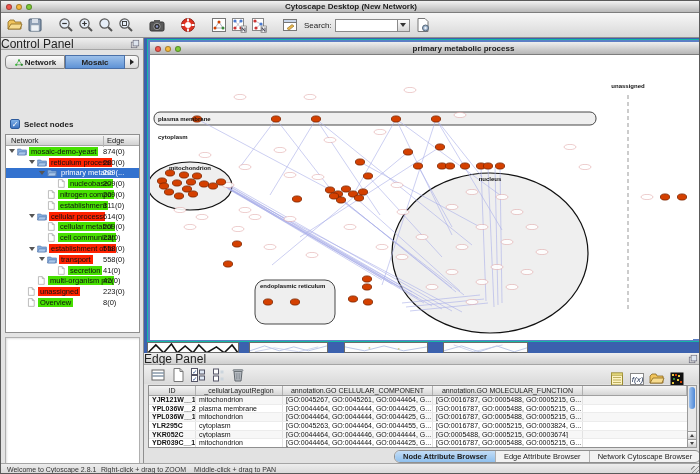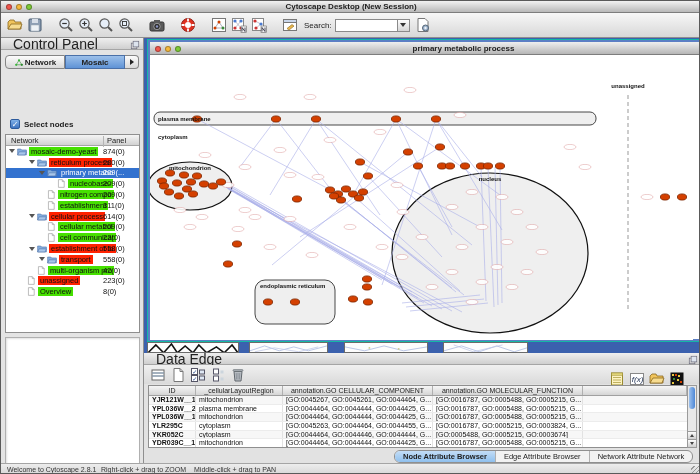--- a/index.html
+++ b/index.html
@@ -17,21 +17,21 @@
   .ticon{width:18px;height:18px;margin:0 1px;display:inline-flex;align-items:center;justify-content:center}
   .ticon svg{width:16px;height:16px}
   .tsep{width:11px;height:18px}
   #search-label{font-size:8px;color:#222;margin:0 3px 0 4px}
   #search-wrap{display:flex;align-items:center}
   #search-input{width:62px;height:13px;font-size:8px;border:1px solid #8a8a8a;border-right:none;background:#fff;padding:0 2px;font-family:"Liberation Sans",sans-serif}
   #search-drop{width:13px;height:13px;border:1px solid #8a8a8a;background:linear-gradient(#fdfdfd,#d5d5d5);display:flex;align-items:center;justify-content:center}
   .tri-down{width:0;height:0;border-left:3px solid transparent;border-right:3px solid transparent;border-top:4px solid #333}
   
   #cp{left:0;top:37px;width:143px;height:425px;background:#e4e4e4;border-right:1px solid #8f8f8f}
-  .panel-head{position:relative;height:12px;background:linear-gradient(#efefef,#cfcfcf);border-bottom:1px solid #a5a5a5;font-size:14px;color:#222;padding-left:12px;line-height:12px}
+  .panel-head{position:relative;height:12px;background:linear-gradient(#efefef,#cfcfcf);border-bottom:1px solid #a5a5a5;font-size:12px;color:#222;padding-left:0;line-height:12px}
   .float-ic{position:absolute;right:3px;top:1px;width:10px;height:10px}
   .float-ic svg{width:10px;height:10px}
   #cp-tabs{position:absolute;left:4px;top:17px;display:flex;height:14px}
   .cp-tab{display:flex;align-items:center;justify-content:center;gap:2px;width:60px;font-size:8px;font-weight:bold;color:#222;border:1px solid #858585;background:linear-gradient(#fcfcfc,#d8d8d8)}
   .cp-tab.first{border-radius:4px 0 0 4px}
   .cp-tab.sel{background:linear-gradient(#9cc0ea,#5f93d6);border-color:#4a70a8}
   .cp-tab-arrow{width:14px;border:1px solid #858585;border-left:none;border-radius:0 4px 4px 0;background:linear-gradient(#fcfcfc,#d8d8d8);display:flex;align-items:center;justify-content:center}
   .tri-right{width:0;height:0;border-top:3px solid transparent;border-bottom:3px solid transparent;border-left:4px solid #222}
   #cp-group{position:absolute;left:4px;top:39px;width:135px;height:36px;border:1px solid #a8a8a8;border-radius:4px}
   #cp-group-legend{position:absolute;left:6px;top:-5px;background:#e4e4e4;font-size:8px;color:#222;padding:0 2px}
@@ -95,21 +95,21 @@
 <body>
 
 <div id="app">
 
   <div id="titlebar" class="abs">
     <div class="lights">
       <span class="light l-red"></span>
       <span class="light l-yel"></span>
       <span class="light l-grn"></span>
     </div>
-    <span>Cytoscape Desktop (New Session)</span>
+    <span>Cytoscape Desktop (New Network)</span>
   </div>
 
   <div id="toolbar" class="abs">
     <span id="tb-icons" style="display:flex;align-items:center">
         <span class="ticon">
           <svg viewBox="0 0 16 16">
             <path d="M1 12V5l2-2h4l1 2h6v7z" fill="#f0c45c" stroke="#8a6820" stroke-width="0.8"></path>
             <path d="M1 12l3-5h11l-2 5z" fill="#f7dc90" stroke="#8a6820" stroke-width="0.8"></path>
           </svg>
         </span>
@@ -250,21 +250,21 @@
           <span class="tri-right"></span>
         </span>
     </div>
     <div id="cp-check-row">
       <span id="cp-checkbox">✓</span>
       <span id="cp-check-label">Select nodes</span>
     </div>
     <div id="cp-tree">
       <div id="tree-head">
         <span class="c1">Network</span>
-        <span class="c2">Panel</span>
+        <span class="c2">Edge</span>
       </div>
       <div id="tree-rows">
           <div class="trow">
             <span style="width:3px;flex:none"></span>
             <span class="tree-tri"></span>
             <span class="tree-ic">
               <svg viewBox="0 0 16 14">
                 <path d="M1 3h5l1.5 1.5H15v8H1z" fill="#85aede" stroke="#4a6ea8" stroke-width="0.9"></path>
                 <path d="M1 12.5l2.5-5H15l-2 5z" fill="#a8c6ea" stroke="#4a6ea8" stroke-width="0.9"></path>
               </svg>
@@ -384,20 +384,32 @@
             <span style="width:33px;flex:none"></span>
             <span class="tree-tri"></span>
             <span class="tree-ic">
               <svg viewBox="0 0 16 14">
                 <path d="M1 3h5l1.5 1.5H15v8H1z" fill="#85aede" stroke="#4a6ea8" stroke-width="0.9"></path>
                 <path d="M1 12.5l2.5-5H15l-2 5z" fill="#a8c6ea" stroke="#4a6ea8" stroke-width="0.9"></path>
               </svg>
             </span>
             <span class="tlabel bg-red">transport</span>
             <span class="tcount">558(0)</span>
+          </div>
+          <div class="trow">
+            <span style="width:43px;flex:none"></span>
+            <span class="tree-sp"></span>
+            <span class="tree-ic">
+              <svg viewBox="0 0 12 14">
+                <path d="M2 1h6l3 3v9H2z" fill="#fff" stroke="#999"></path>
+                <path d="M8 1v3h3" fill="none" stroke="#999"></path>
+              </svg>
+            </span>
+            <span class="tlabel bg-green">secretion</span>
+            <span class="tcount">41(0)</span>
           </div>
           <div class="trow">
             <span style="width:23px;flex:none"></span>
             <span class="tree-sp"></span>
             <span class="tree-ic">
               <svg viewBox="0 0 12 14">
                 <path d="M2 1h6l3 3v9H2z" fill="#fff" stroke="#999"></path>
                 <path d="M8 1v3h3" fill="none" stroke="#999"></path>
               </svg>
             </span>
@@ -614,21 +626,21 @@
     <div class="thumb" style="left:299px;width:85px">
       <svg viewBox="0 0 85 11">
           <polyline points="0,8 18,3 36,9 54,3 72,9 85,5" fill="none" stroke="#aab8e0" stroke-width="0.8"></polyline>
           <polyline points="10,2 30,9 60,2" fill="none" stroke="#c0c8e8" stroke-width="0.8"></polyline>
         </svg>
     </div>
   </div>
 
   <div id="dp" class="abs">
     <div class="panel-head">
-      <span>Data Edge</span>
+      <span>Edge Panel</span>
       <span class="float-ic"><svg viewBox="0 0 16 16">
             <rect x="2" y="5" width="9" height="9" fill="none" stroke="#667"></rect>
             <rect x="5" y="2" width="9" height="9" fill="#dde4ee" stroke="#667"></rect>
           </svg></span>
     </div>
     <div id="dp-toolbar">
       <span id="dp-left-icons" style="display:flex">
           <span class="ticon">
             <svg viewBox="0 0 16 16">
               <rect x="2" y="3" width="12" height="10" fill="#fff" stroke="#666"></rect>
@@ -753,21 +765,21 @@
       <div class="sc-btn" style="bottom:8px">
           <span class="mini-tri-up" style="border-bottom-color:#444"></span>
         </div>
       <div class="sc-btn" style="bottom:0">
           <span class="mini-tri-dn" style="border-top-color:#444"></span>
         </div>
     </div>
     <div id="dp-tabs">
         <span class="dp-tab sel">Node Attribute Browser</span>
         <span class="dp-tab">Edge Attribute Browser</span>
-        <span class="dp-tab">Network Attribute Network</span>
+        <span class="dp-tab">Network Cytoscape Browser</span>
       </div>
   </div>
 
   <div id="statusbar" class="abs">
     <span style="left:6px">Welcome to Cytoscape 2.8.1</span>
     <span style="left:100px">Right-click + drag to ZOOM</span>
     <span style="left:193px">Middle-click + drag to PAN</span>
     <span id="sb-grip"></span>
   </div>
 

